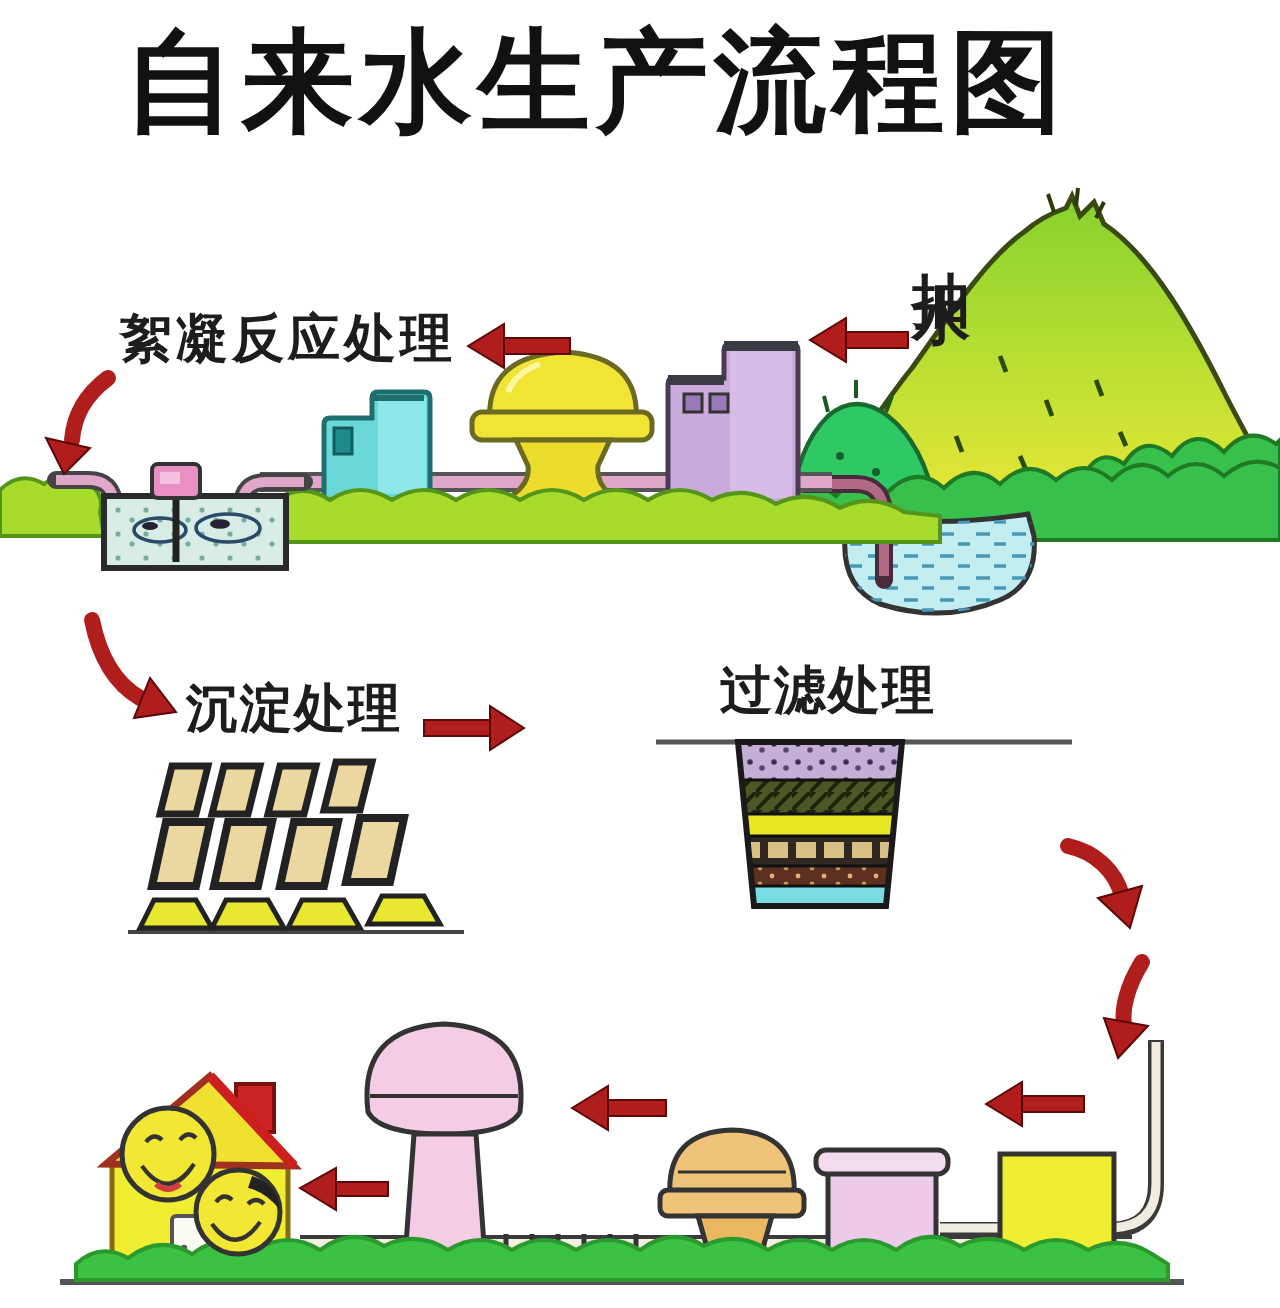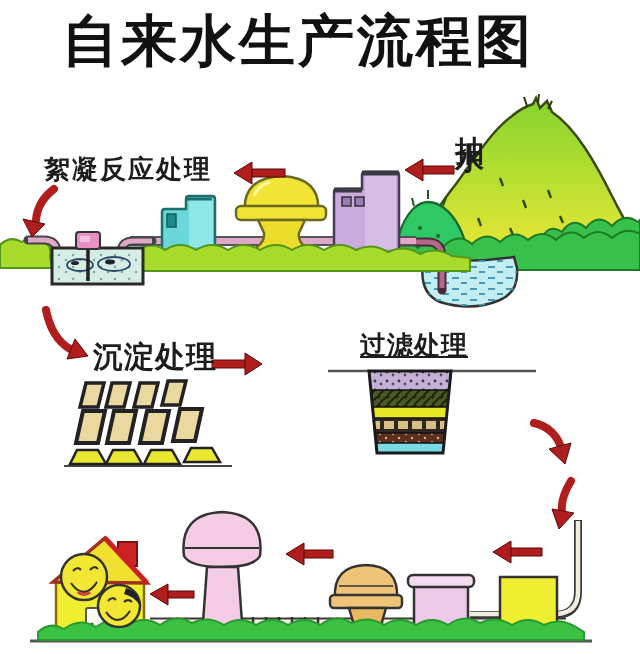--- a/index.html
+++ b/index.html
@@ -1,24 +1,24 @@
 <!DOCTYPE html>
 <html><head>
 <meta charset="utf-8">
 <style>
   html,body{margin:0;padding:0;background:#ffffff;}
   #stage{position:relative;width:640px;height:654px;background:#ffffff;overflow:hidden;
          font-family:"Liberation Sans",sans-serif;}
   .label{position:absolute;font-weight:bold;color:#1d1d1d;white-space:nowrap;
          font-family:"Liberation Sans",sans-serif;}
   .title{left:62px;top:4px;font-size:56px;letter-spacing:3px;color:#111;}
-  .lbl-floc{left:44px;top:152px;font-size:26px;letter-spacing:2px;}
+  .lbl-floc{left:60px;top:152px;font-size:26px;letter-spacing:2px;}
   .lbl-pump{left:450px;top:112px;font-size:29px;writing-mode:vertical-rl;letter-spacing:8px;}
-  .lbl-sed{left:93px;top:337px;font-size:30px;letter-spacing:1px;}
-  .lbl-filt{left:360px;top:328px;font-size:26px;letter-spacing:1px;text-decoration:underline;}
+  .lbl-sed{left:93px;top:337px;font-size:26px;letter-spacing:1px;}
+  .lbl-filt{left:360px;top:328px;font-size:26px;letter-spacing:1px;}
   .lbl-dis{left:344px;top:518px;font-size:25px;letter-spacing:1px;}
   svg{position:absolute;left:0;top:0;}
 </style>
 </head>
 <body>
 
 <div id="stage">
 
 <svg width="640" height="654" viewBox="0 0 640 654">
   <defs>

